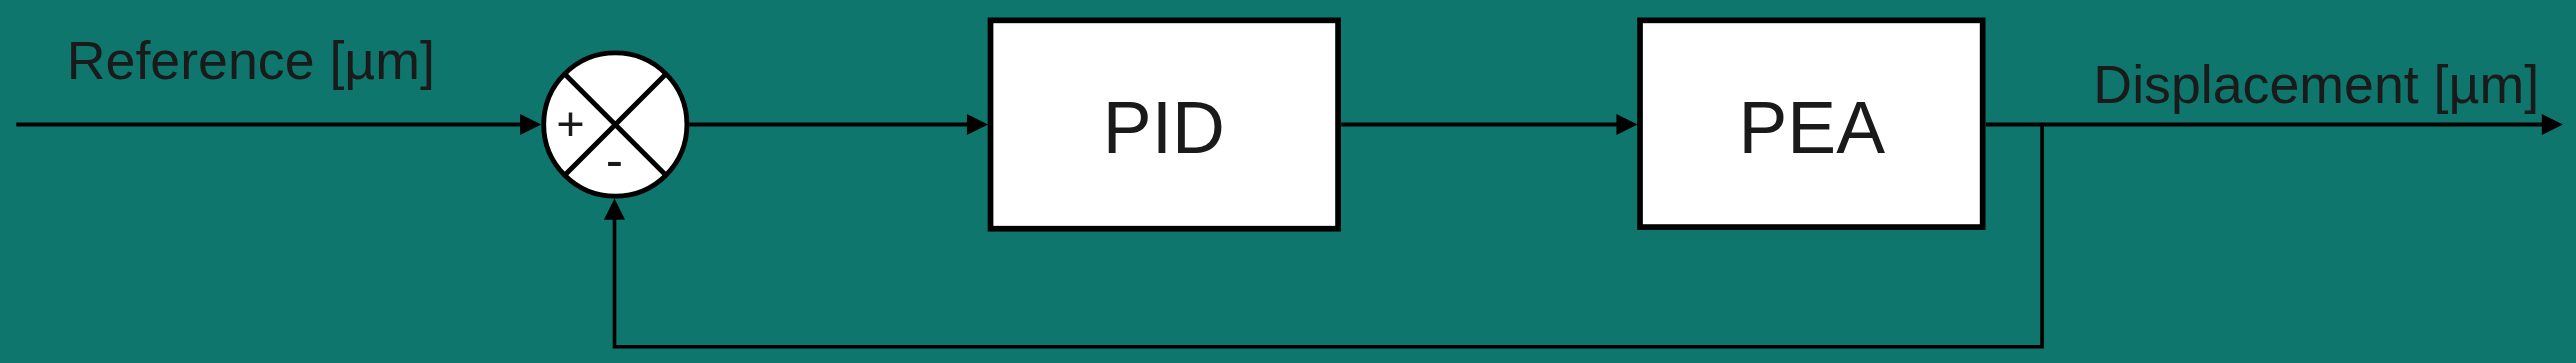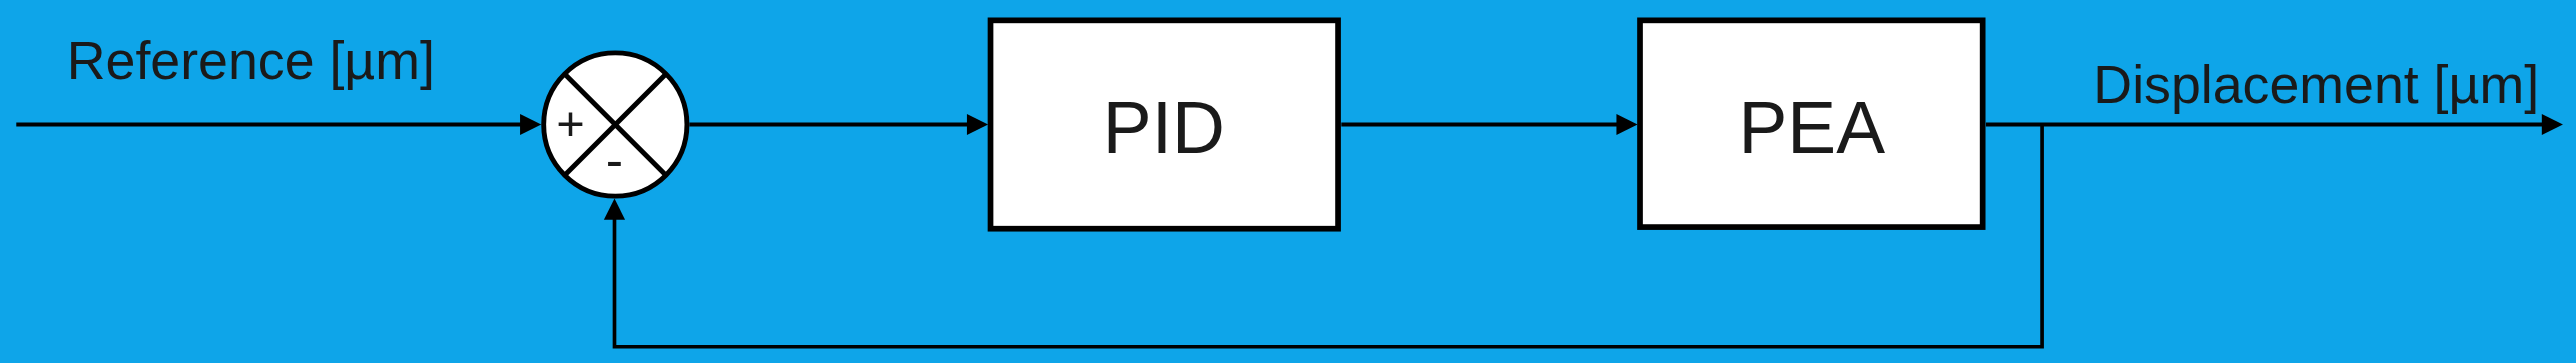--- a/index.html
+++ b/index.html
@@ -4,21 +4,21 @@
 <style>
   html, body {
     margin: 0;
     padding: 0;
     background: #ffffff;
   }
   .diagram-canvas {
     position: relative;
     width: 2576px;
     height: 363px;
-    background: #0ea5e9;
+    background: #0f766e;
     overflow: hidden;
   }
   svg {
     display: block;
     width: 2576px;
     height: 363px;
   }
   .signal-label {
     font-family: "Liberation Sans", "DejaVu Sans", sans-serif;
     font-size: 66px;

